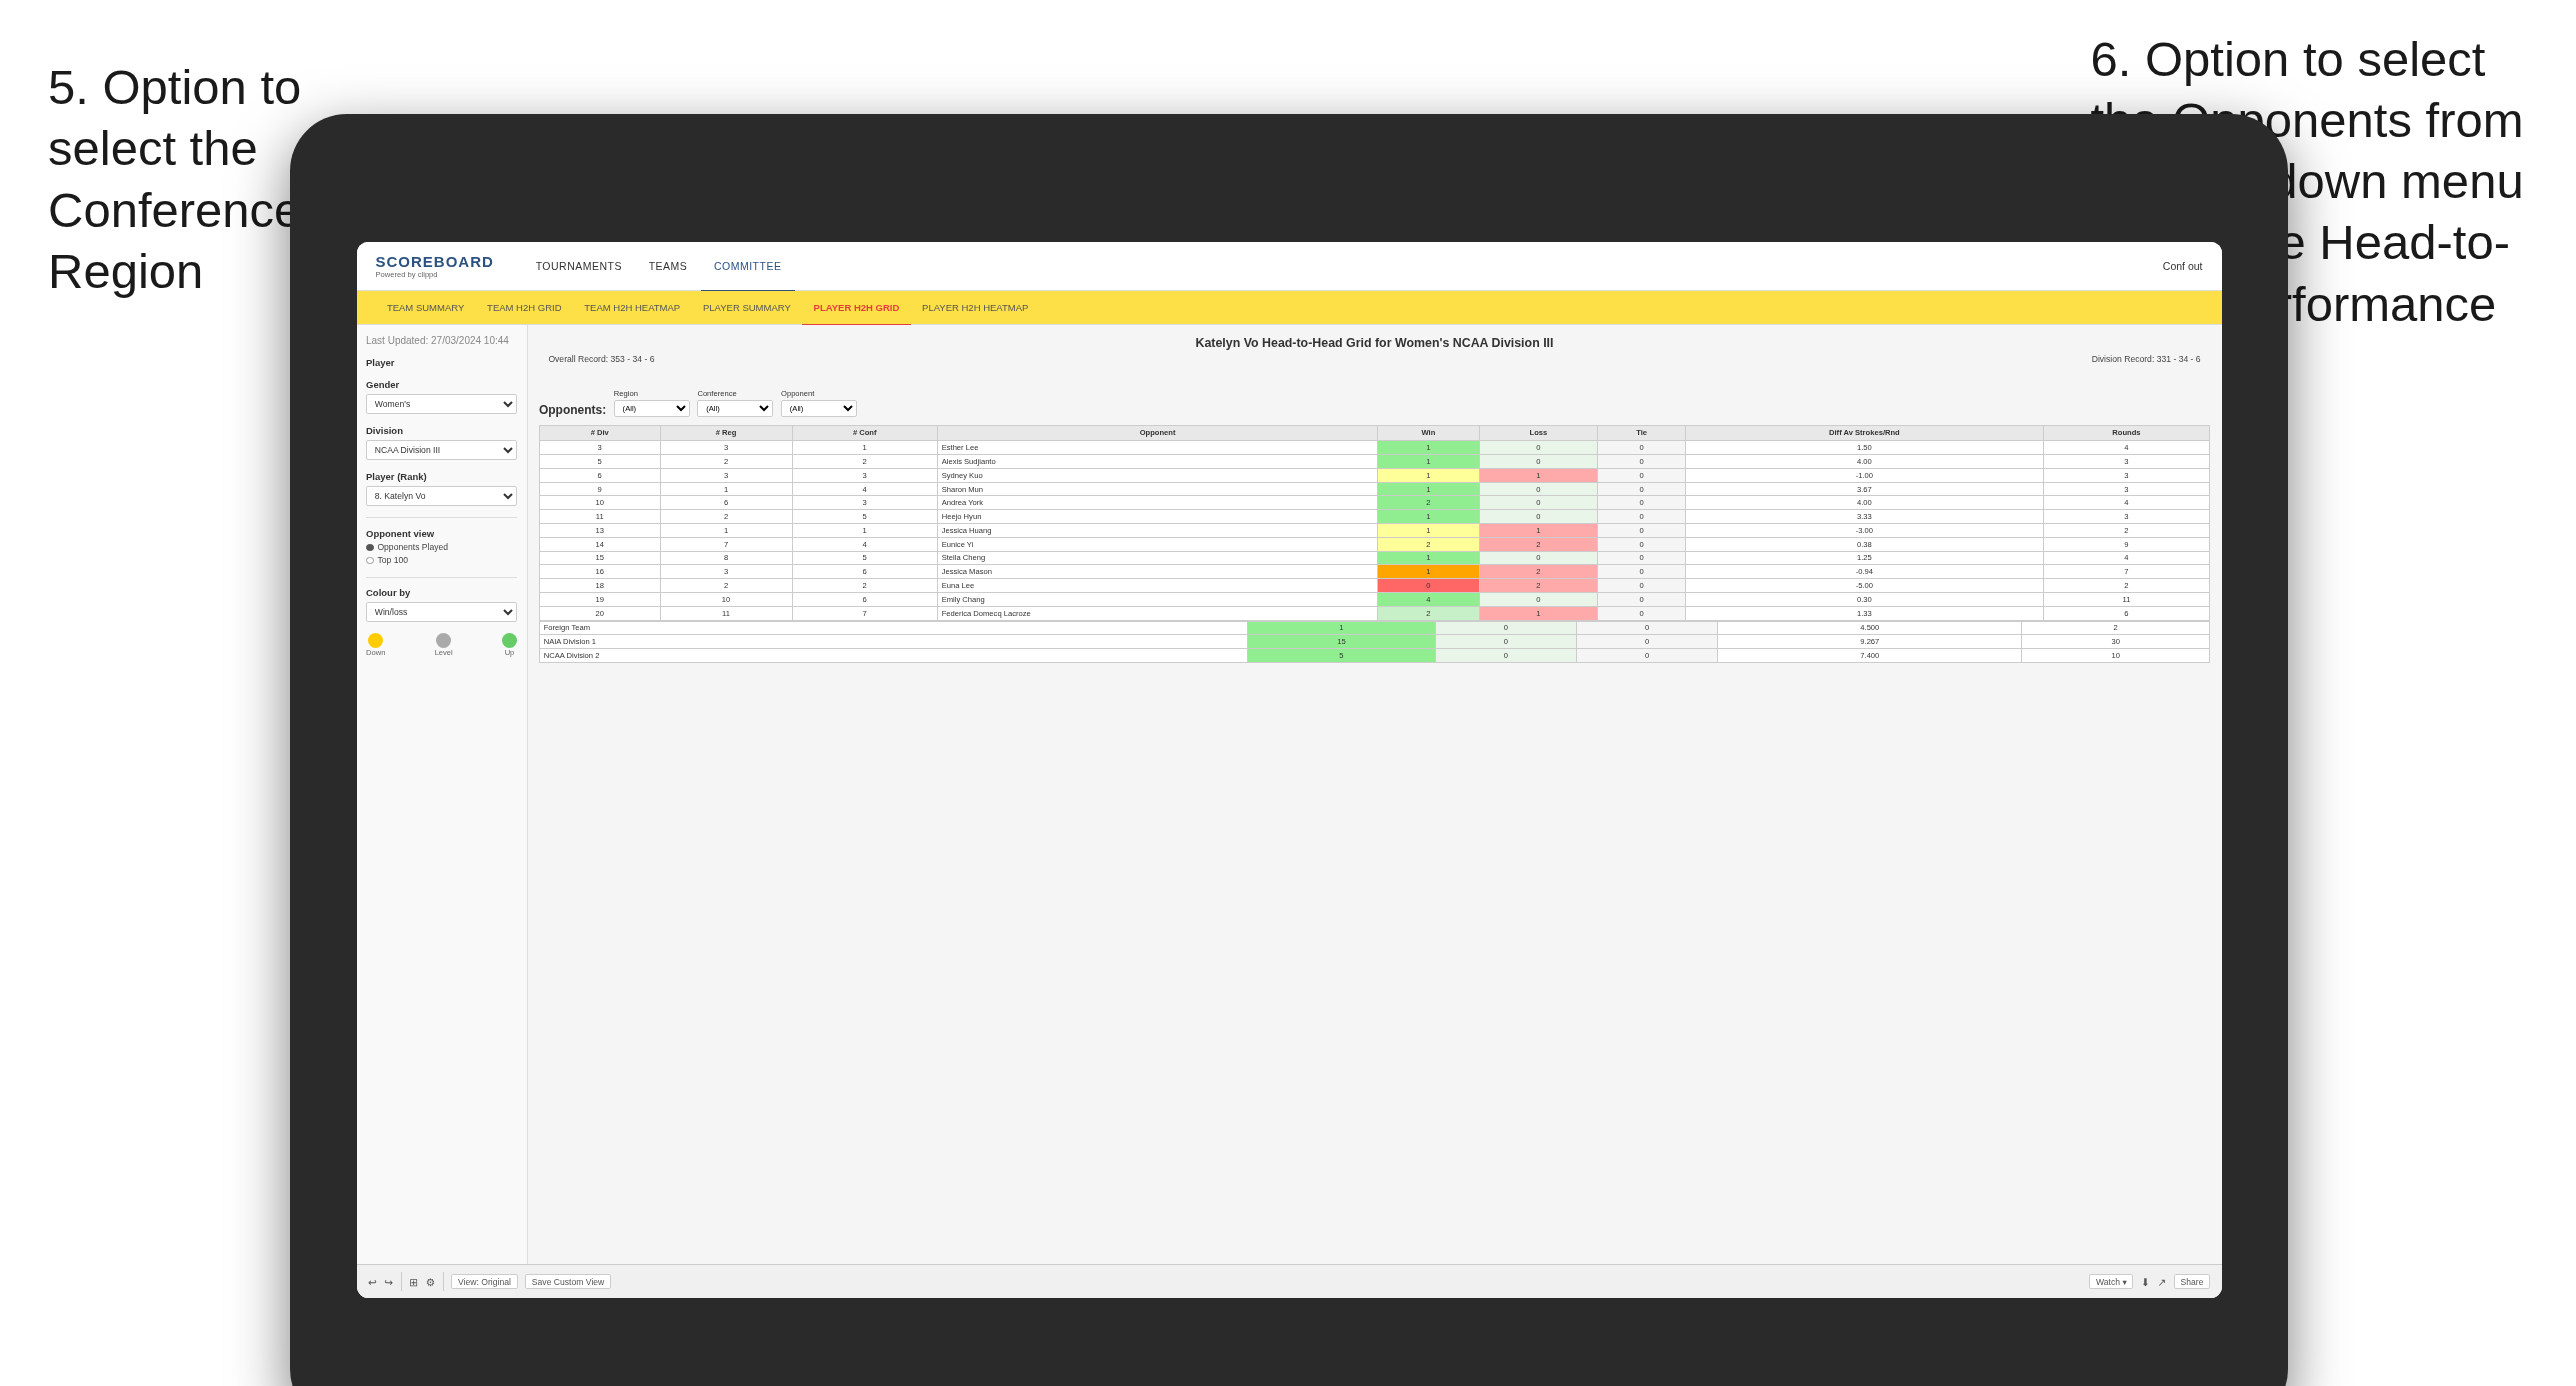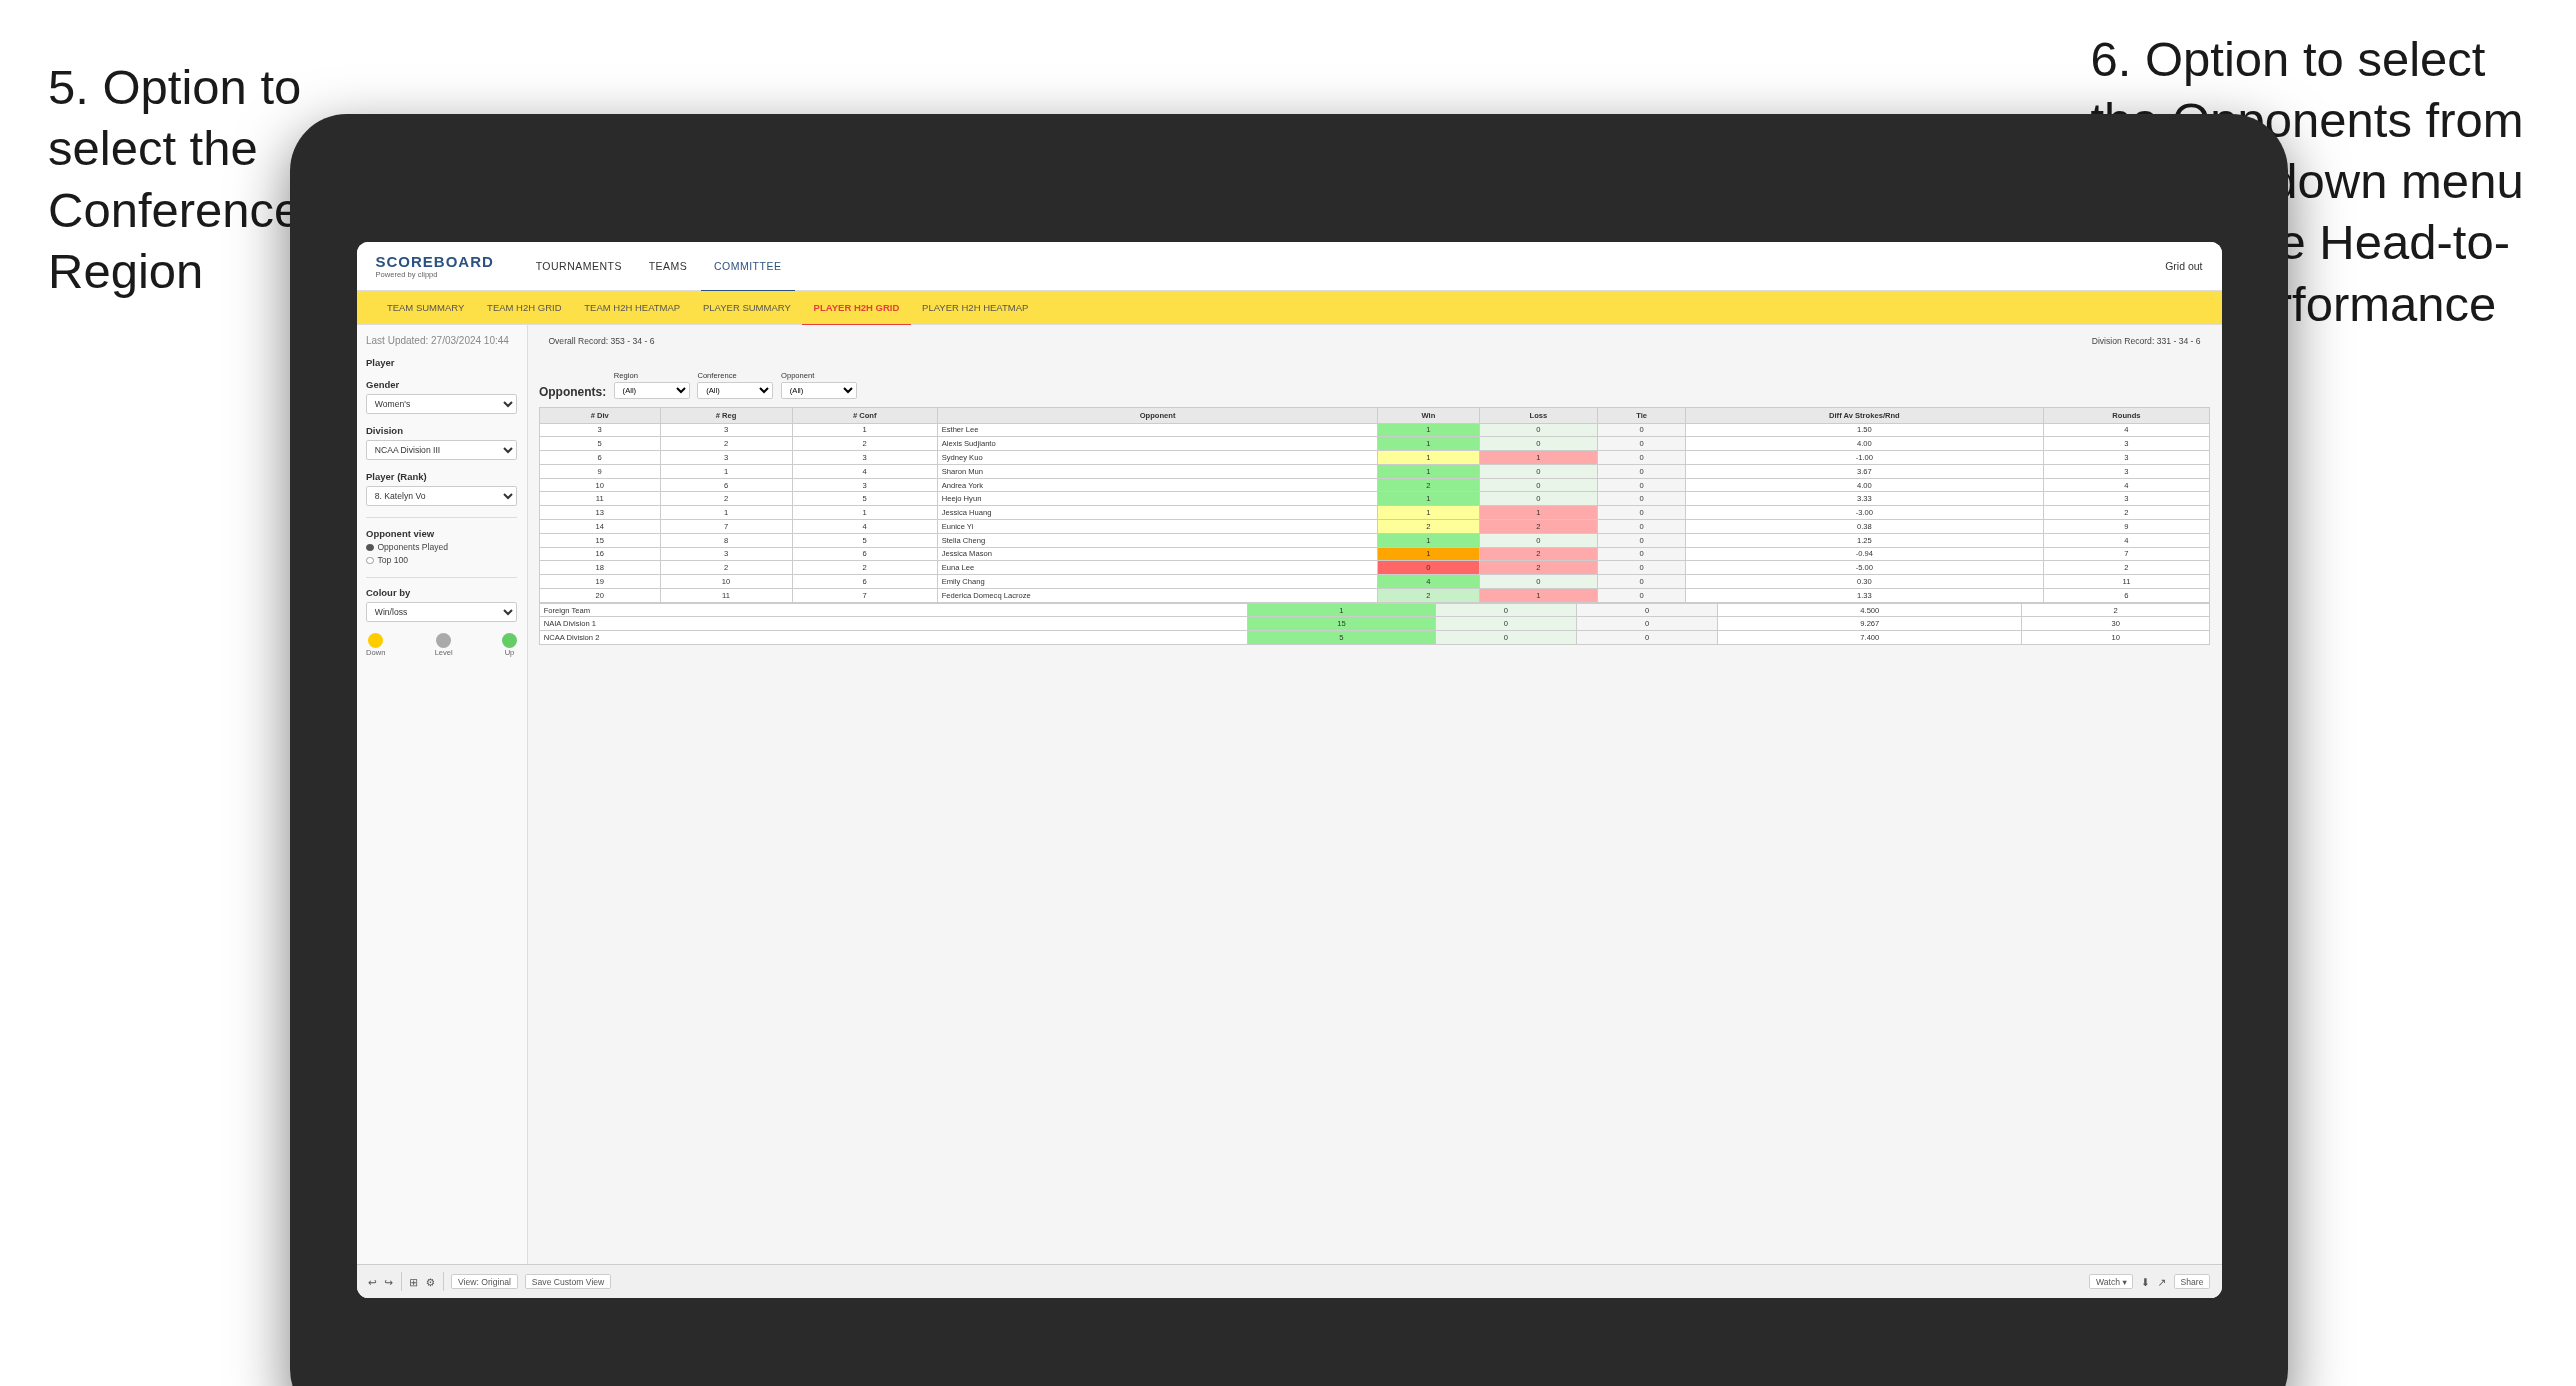--- a/index.html
+++ b/index.html
@@ -399,21 +399,21 @@
       <div class="logo-area">
         <span class="logo-text">SCOREBOARD</span>
         <span class="logo-sub">Powered by clippd</span>
       </div>
       <div class="nav-items">
         <div class="nav-item">TOURNAMENTS</div>
         <div class="nav-item">TEAMS</div>
         <div class="nav-item active">COMMITTEE</div>
       </div>
       <div class="header-right">
-        <span>Grid out</span>
+        <span>Conf out</span>
       </div>
     </div>
 
     <div class="sub-nav">
       <div class="sub-nav-item">TEAM SUMMARY</div>
       <div class="sub-nav-item">TEAM H2H GRID</div>
       <div class="sub-nav-item">TEAM H2H HEATMAP</div>
       <div class="sub-nav-item">PLAYER SUMMARY</div>
       <div class="sub-nav-item active">PLAYER H2H GRID</div>
       <div class="sub-nav-item">PLAYER H2H HEATMAP</div>
@@ -485,20 +485,21 @@
           </div>
           <div style="text-align:center">
             <div class="colour-circle" style="background:#66cc66;margin:auto;"></div>
             <div class="colour-label">Up</div>
           </div>
         </div>
       </div>
 
       <div class="right-content">
 
+        <div class="grid-title">Katelyn Vo Head-to-Head Grid for Women's NCAA Division III</div>
 
         <div class="records-row">
           <span>Overall Record: 353 - 34 - 6</span>
           <span>Division Record: 331 - 34 - 6</span>
         </div>
 
         <div class="filter-row">
           <span class="opp-label">Opponents:</span>
           <div class="filter-group">
             <span class="filter-label">Region</span>

